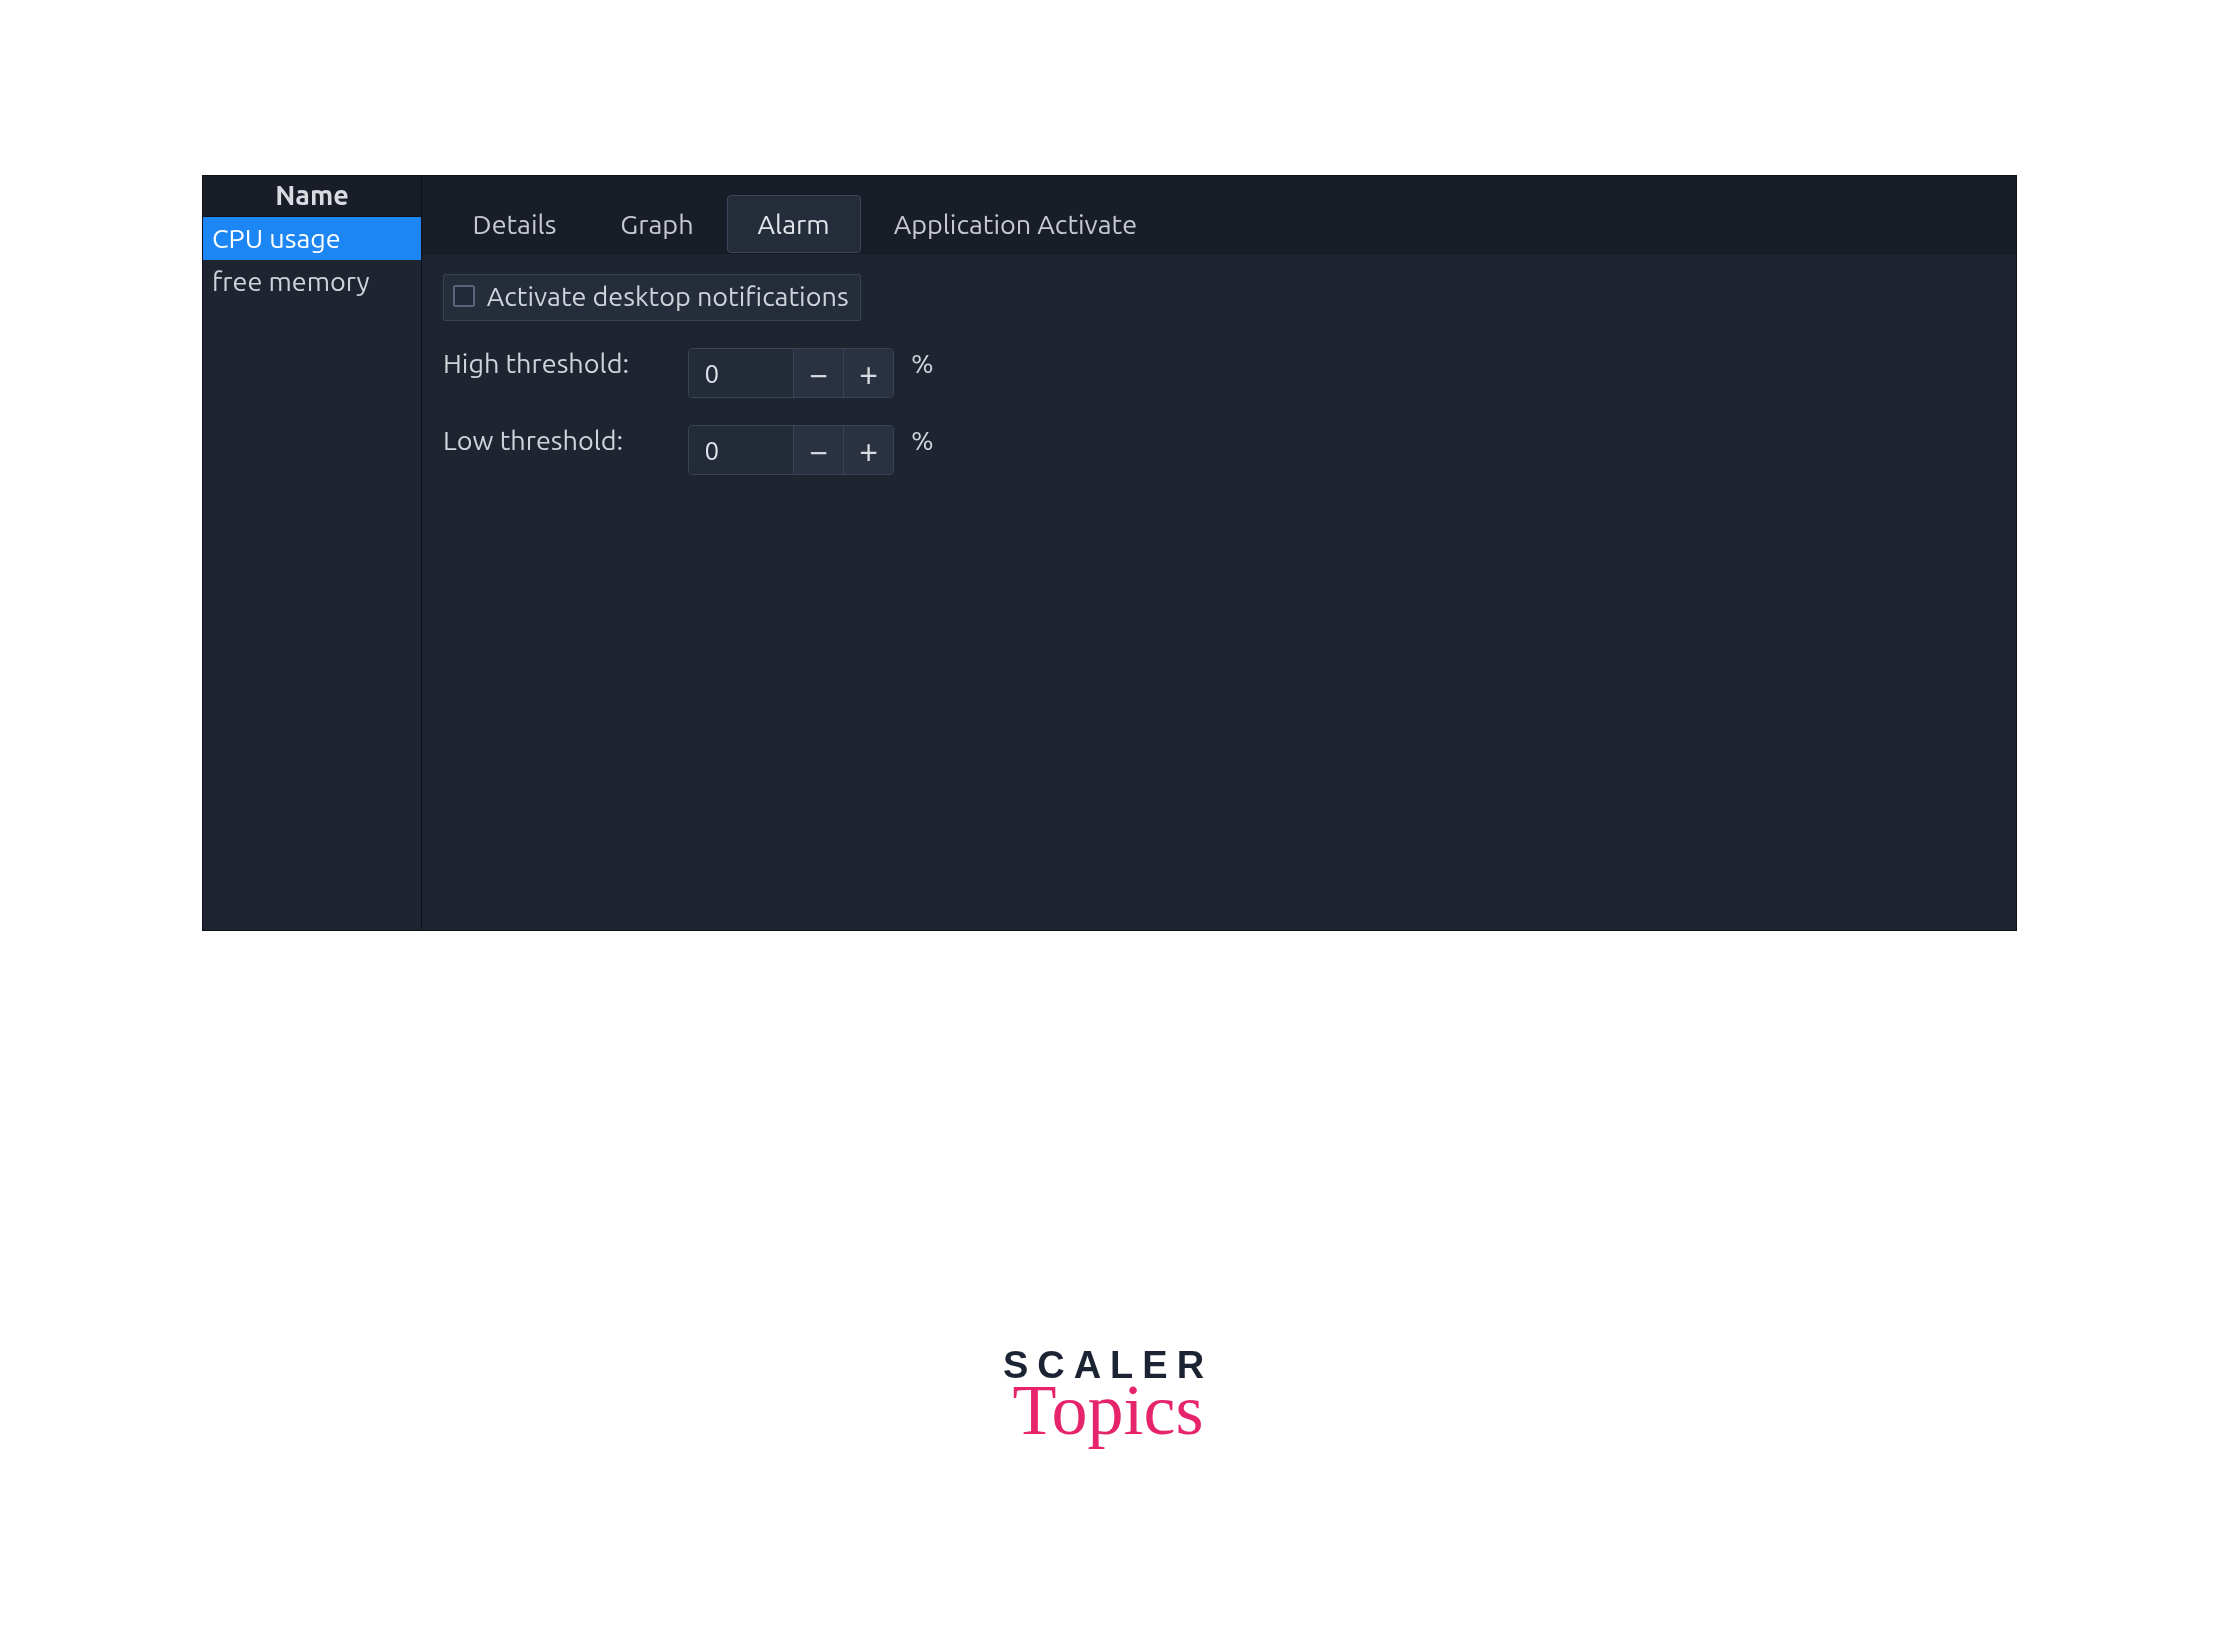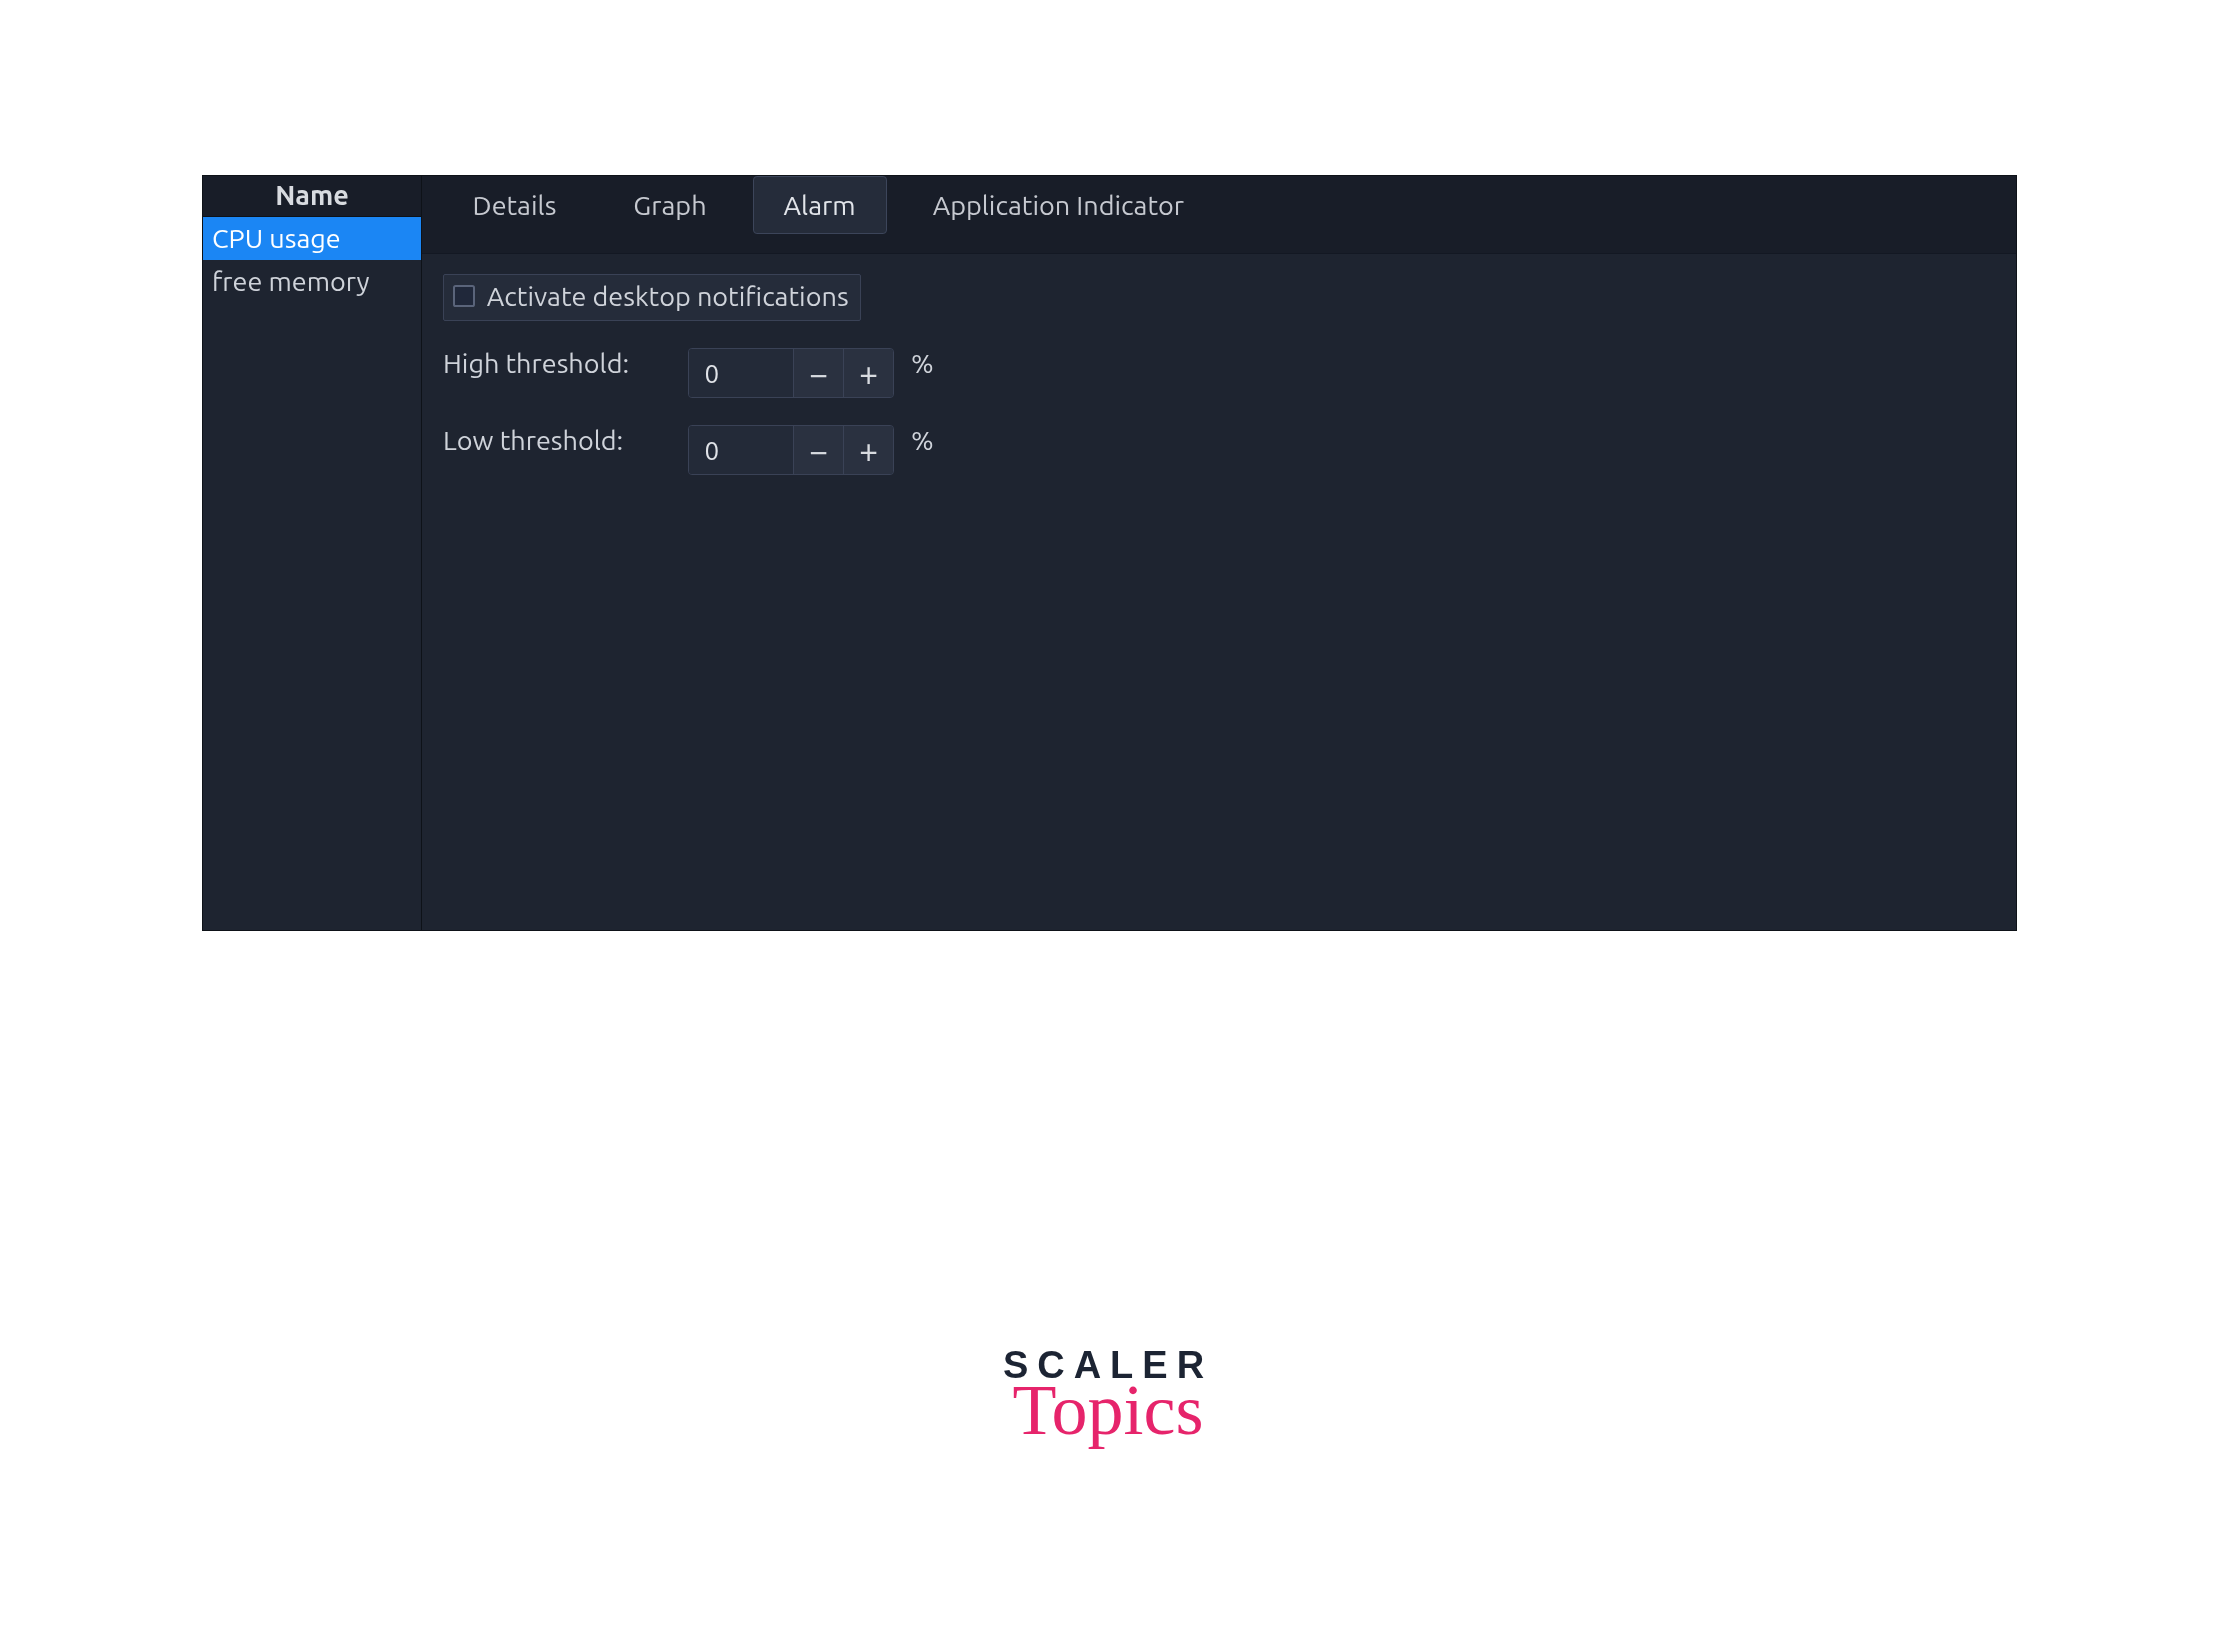--- a/index.html
+++ b/index.html
@@ -53,23 +53,23 @@
   .main {
     flex: 1;
     display: flex;
     flex-direction: column;
     background: #1e2430;
   }
   .tabbar {
     height: 78px;
     background: #181d28;
     display: flex;
-    align-items: flex-start;
+    align-items: flex-end;
     padding-left: 19.6px;
-    gap: 15px;
+    gap: 2px;
     border-bottom: 0.7px solid #131823;
   }
   .tab {
     font-size: 27px;
     color: #c6c9d0;
     padding: 13px 30px;
     cursor: pointer;
     border: 1.3px solid transparent;
     border-radius: 3.9px;
   }
@@ -181,21 +181,21 @@
     <div class="sidebar-item">
       <span>free memory</span>
     </div>
   </div>
 
   <div class="main">
     <div class="tabbar">
       <div class="tab">Details</div>
       <div class="tab">Graph</div>
       <div class="tab active">Alarm</div>
-      <div class="tab">Application Indicator</div>
+      <div class="tab">Application Activate</div>
     </div>
 
     <div class="content">
 
       <label class="chk-row">
         <span class="chkbox"></span>
         <span>Activate desktop notifications</span>
       </label>
 
       <div class="threshold-row">

